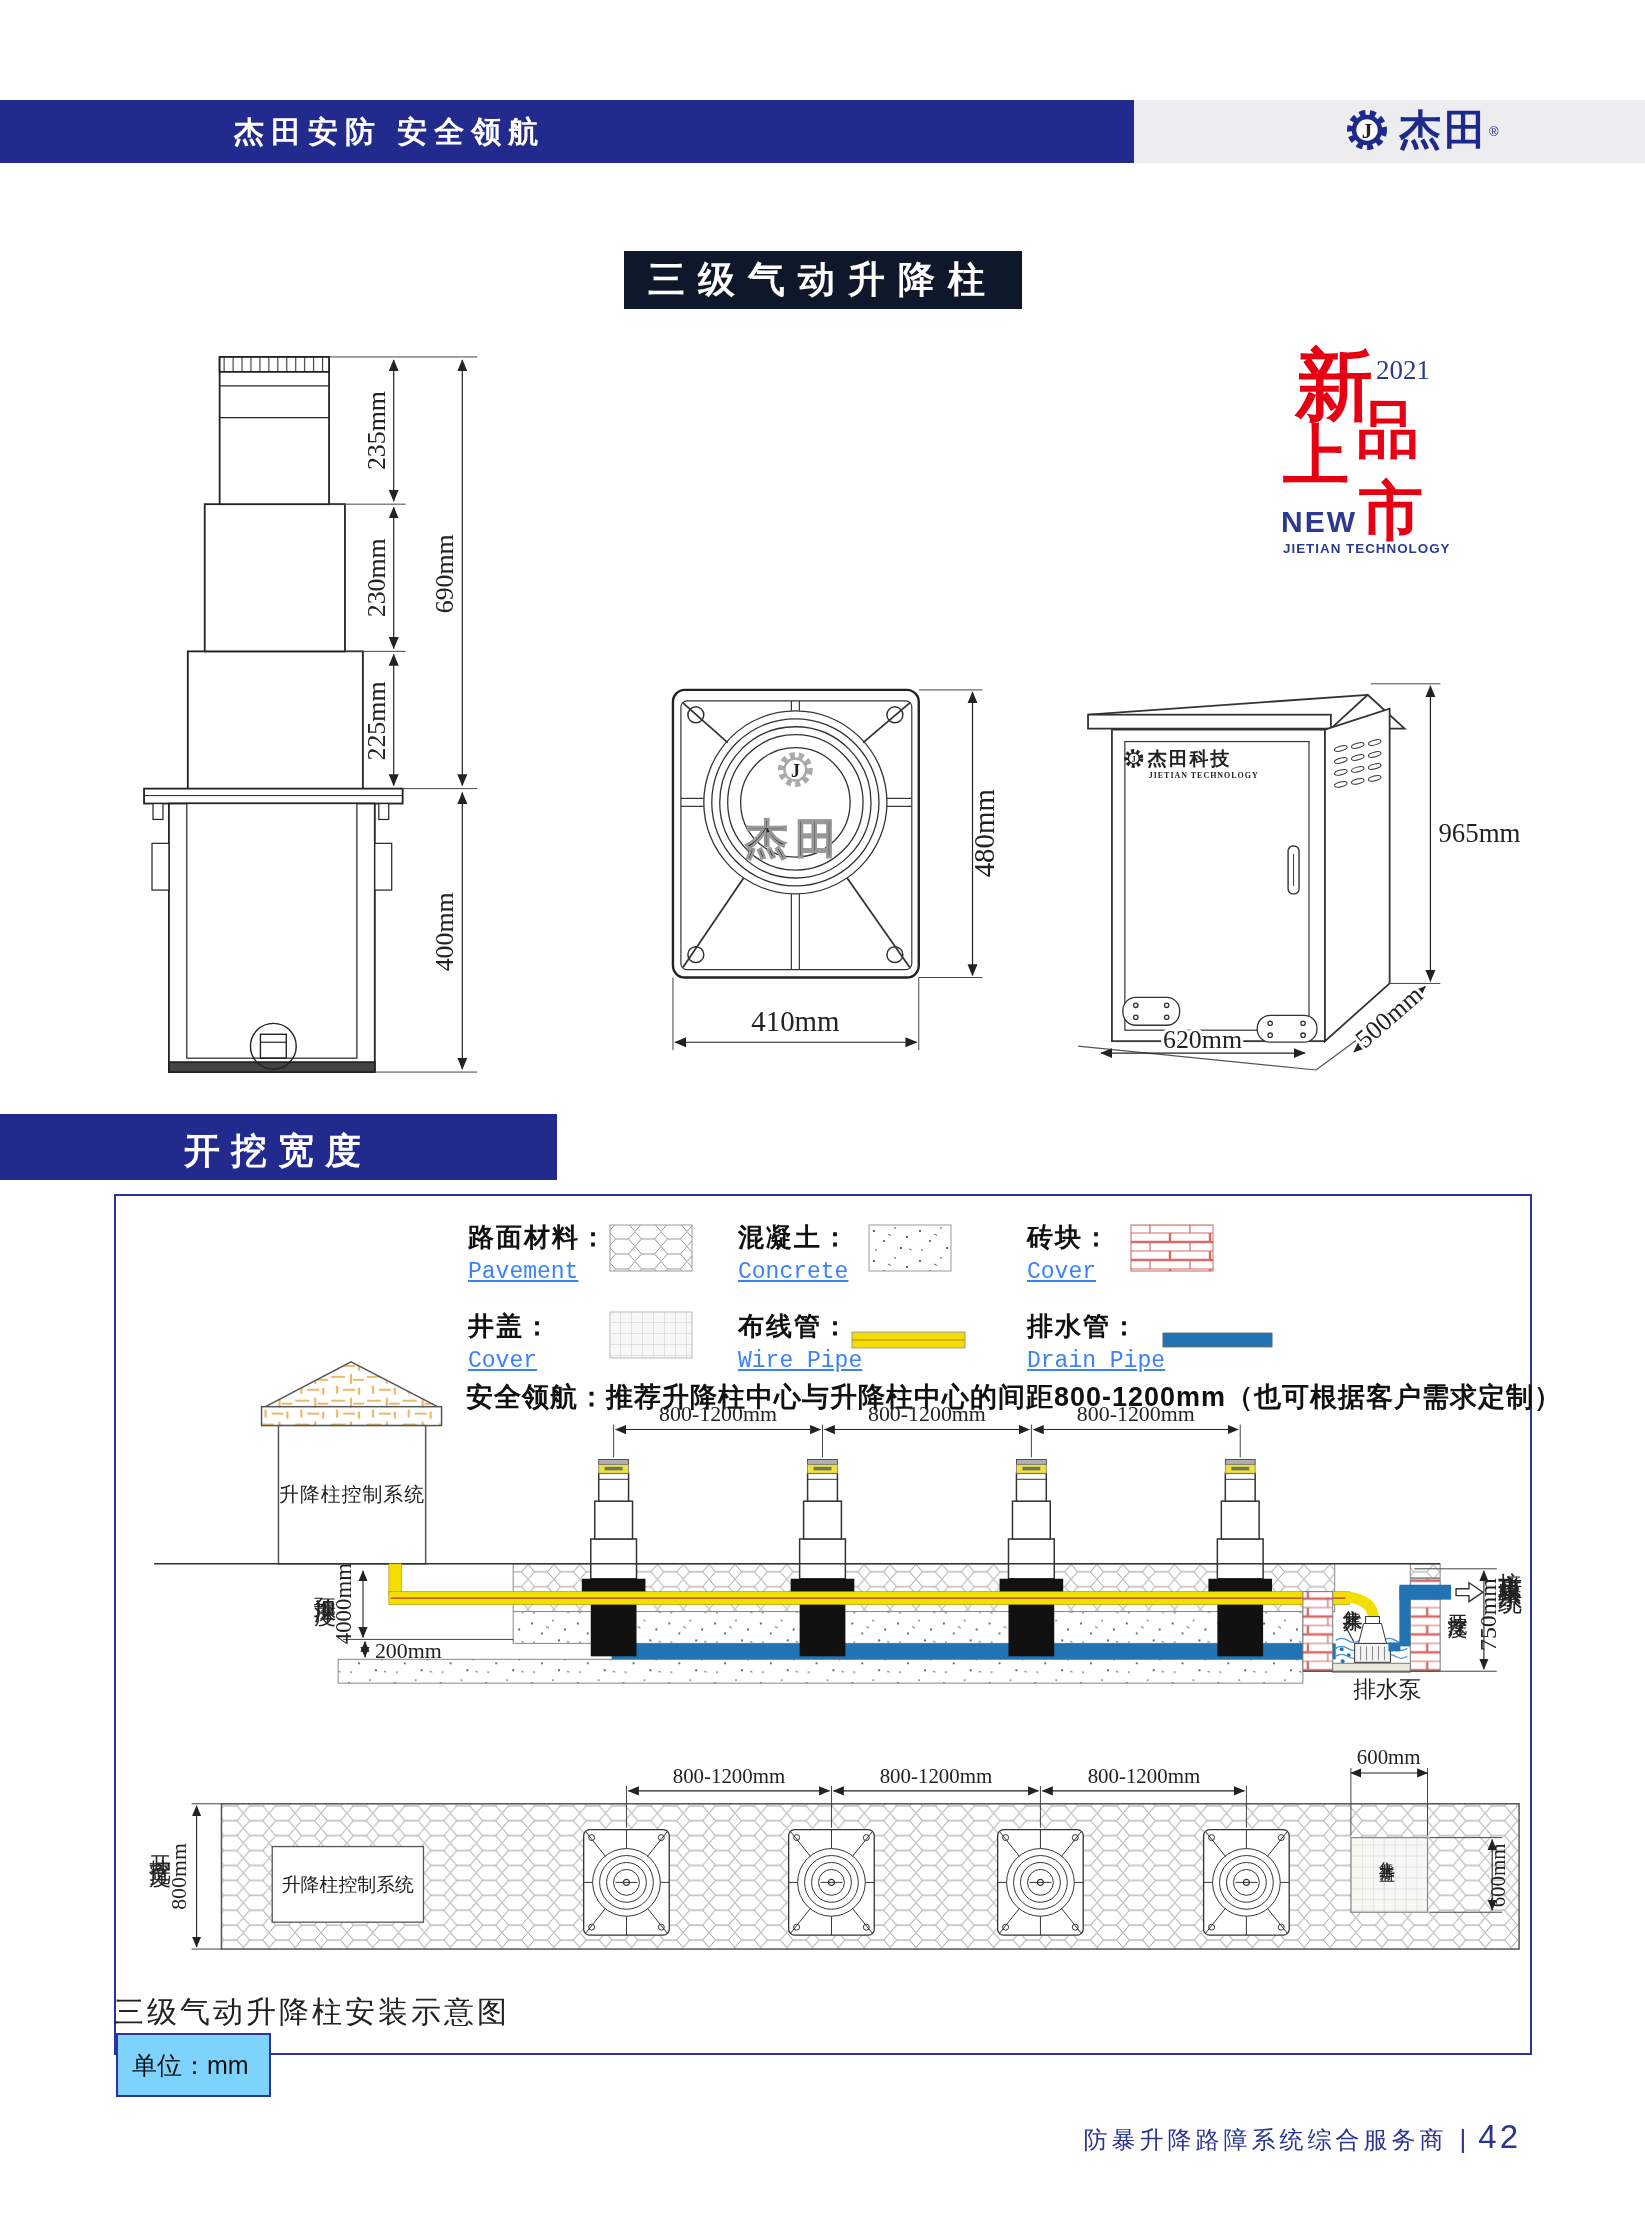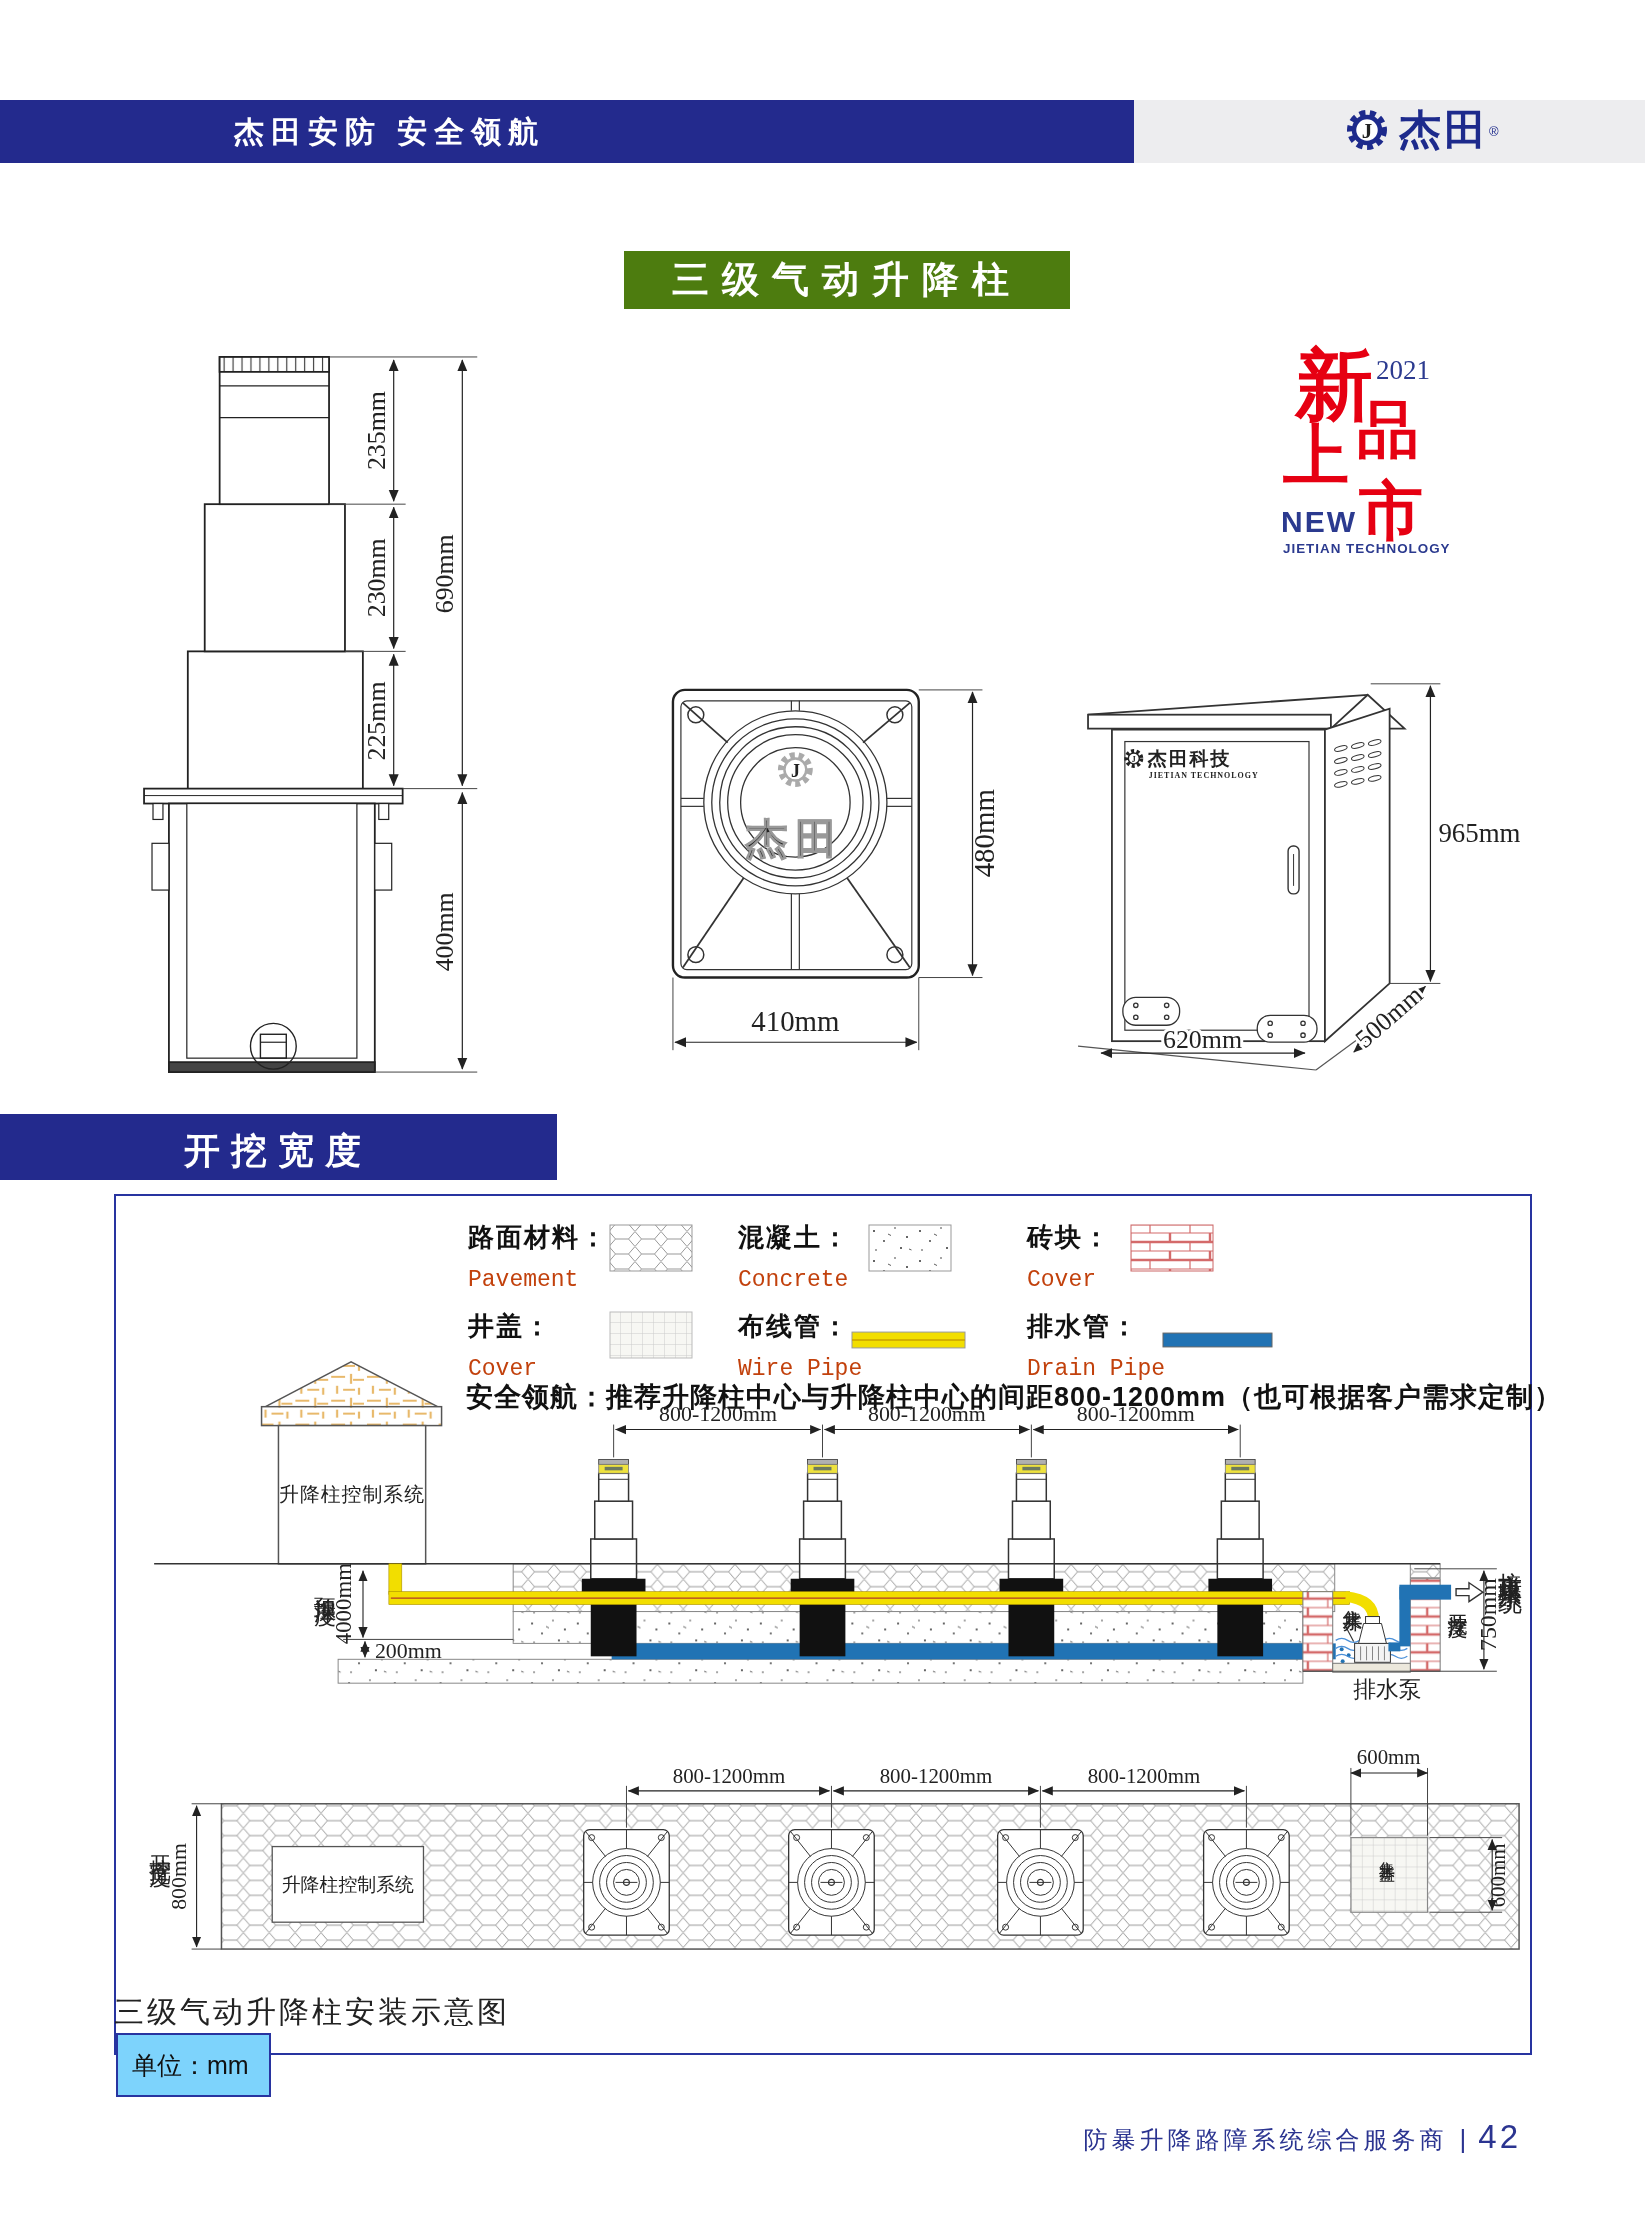--- a/index.html
+++ b/index.html
@@ -7,40 +7,40 @@
         font-family:"Liberation Sans",sans-serif;color:#222;border-radius:22px;}
   .abs{position:absolute;}
   
   #hdr-bar{left:0;top:100px;width:1134px;height:63px;background:#232a8d;}
   #hdr-slogan{left:234px;top:112px;color:#fff;font-size:30px;font-weight:bold;letter-spacing:7px;}
   #hdr-gray{left:1134px;top:100px;width:511px;height:63px;background:#ededef;}
   #hdr-logo{left:1343px;top:102px;display:flex;align-items:center;gap:8px;}
   #brand-text{font-size:42px;font-weight:900;color:#1d2a8c;letter-spacing:3px;line-height:56px;}
   #brand-reg{font-size:13px;color:#1d2a8c;vertical-align:8px;}
   
-  #title-box{left:624px;top:251px;width:446px;height:58px;background:#4d7c0f;color:#fff;
+  #title-box{left:624px;top:251px;width:398px;height:58px;background:#0f172a;color:#fff;
              text-align:center;line-height:58px;font-size:37px;font-weight:bold;letter-spacing:13px;}
   #sec2-bar{left:0;top:1114px;width:557px;height:66px;background:#232a8d;}
   #sec2-title{left:184px;top:1127px;color:#fff;font-size:36px;font-weight:bold;letter-spacing:11px;}
   
   #stamp{left:1281px;top:343px;width:179px;height:224px;}
   .seal{position:absolute;color:#e60012;font-weight:900;font-family:"Liberation Serif",serif;line-height:1;}
   #seal-c0{left:14px;top:4px;font-size:78px;}
   #seal-c1{left:76px;top:56px;font-size:62px;}
   #seal-c2{left:2px;top:80px;font-size:66px;}
   #seal-c3{left:78px;top:137px;font-size:64px;}
   #stamp-year{position:absolute;left:95px;top:12px;font-size:27px;color:#2b3a8f;font-family:"Liberation Serif",serif;}
   #stamp-new{position:absolute;left:0px;top:162px;font-size:30px;font-weight:bold;color:#2b3a8f;letter-spacing:2px;}
   #stamp-co{position:absolute;left:2px;top:198px;font-size:13.4px;font-weight:bold;color:#2b3a8f;letter-spacing:1px;white-space:nowrap;}
   
   #main-frame{left:114px;top:1194px;width:1414px;height:857px;border:2px solid #2834a0;background:#fff;}
   
   .lg-label{position:absolute;width:219px;}
   .lg-cn{font-size:26px;color:#111;font-family:"Liberation Serif",serif;letter-spacing:2px;font-weight:bold;}
-  .lg-en{font-size:23px;color:#c2410c;font-family:"Liberation Mono",monospace;margin-top:12px;}
+  .lg-en{font-size:23px;color:#3b82f6;font-family:"Liberation Mono",monospace;margin-top:4px;text-decoration:underline;}
   .swatch{position:absolute;}
   #req-text{left:466px;top:1379px;font-size:27px;font-weight:600;color:#111;letter-spacing:1px;white-space:nowrap;}
   
   .vtext{position:absolute;writing-mode:vertical-rl;text-orientation:upright;color:#222;line-height:1;}
   #v-pre{left:314px;top:1580px;font-size:22px;letter-spacing:2px;}
   #v-well{left:1343px;top:1594px;font-size:20px;letter-spacing:1px;}
   #v-dig{left:1448px;top:1599px;font-size:20px;letter-spacing:1px;}
   #v-muni{left:1498px;top:1552px;font-size:24px;letter-spacing:3px;}
   #v-width{left:149px;top:1838px;font-size:22px;letter-spacing:3px;}
   #v-cover{left:1379px;top:1849px;font-size:16px;letter-spacing:1px;}

